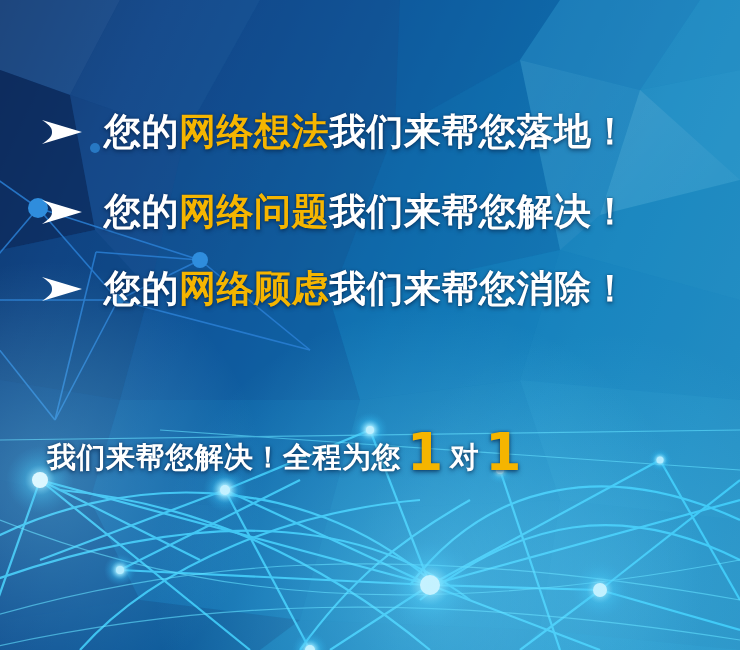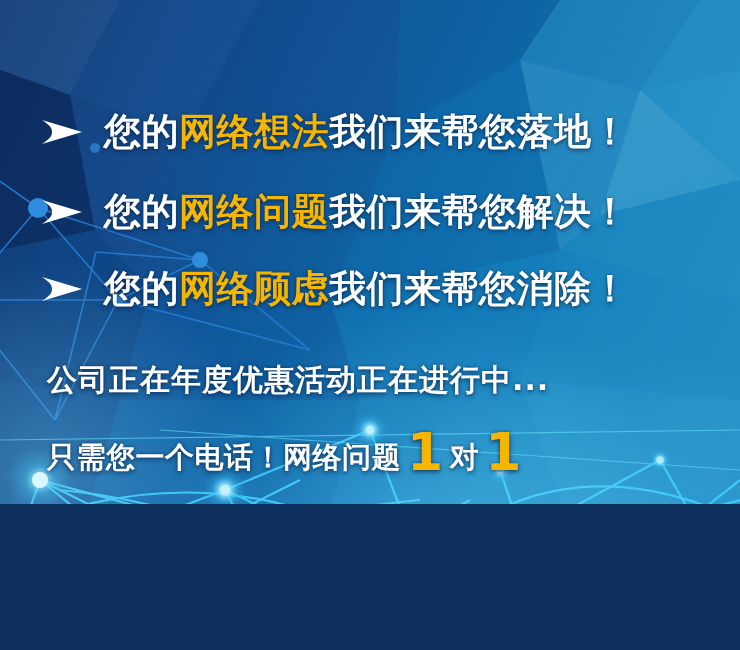--- a/index.html
+++ b/index.html
@@ -3,21 +3,21 @@
 <meta charset="utf-8">
 <style>
   html, body {
     margin: 0;
     padding: 0;
     background: #0d2f5e;
   }
   #banner {
     position: relative;
     width: 740px;
-    height: 504px;
+    height: 650px;
     overflow: hidden;
     font-family: "DejaVu Sans", "Liberation Sans", sans-serif;
     background: #1268a8;
   }
 
   
   .bg-layer {
     position: absolute;
     inset: 0;
     width: 740px;
@@ -288,24 +288,23 @@
 
     <div class="bullet-row r3">
       <svg class="arrow-icon" viewBox="0 0 46 30">
         <path d="M4,3 L44,15 L4,27 C13,21 14,18.5 14,15 C14,11.5 13,9 4,3 Z" fill="#ffffff"></path>
       </svg>
       <div class="headline">
         <span>您的</span><span class="hl">网络顾虑</span><span>我们来帮您消除！</span>
       </div>
     </div>
 
-    <div class="subline" id="subline-1">公司正在年度优惠活动正在进行中...</div>
 
     <div class="subline" id="subline-2">
-      <span>只需您一个电话！网络问题</span>
+      <span>我们来帮您解决！全程为您</span>
       <span class="big-one">1</span>
       <span>对</span>
       <span class="big-one">1</span>
       <span class="gap-s"></span>
     </div>
 
   </div>
 </div>
 
 </body></html>

